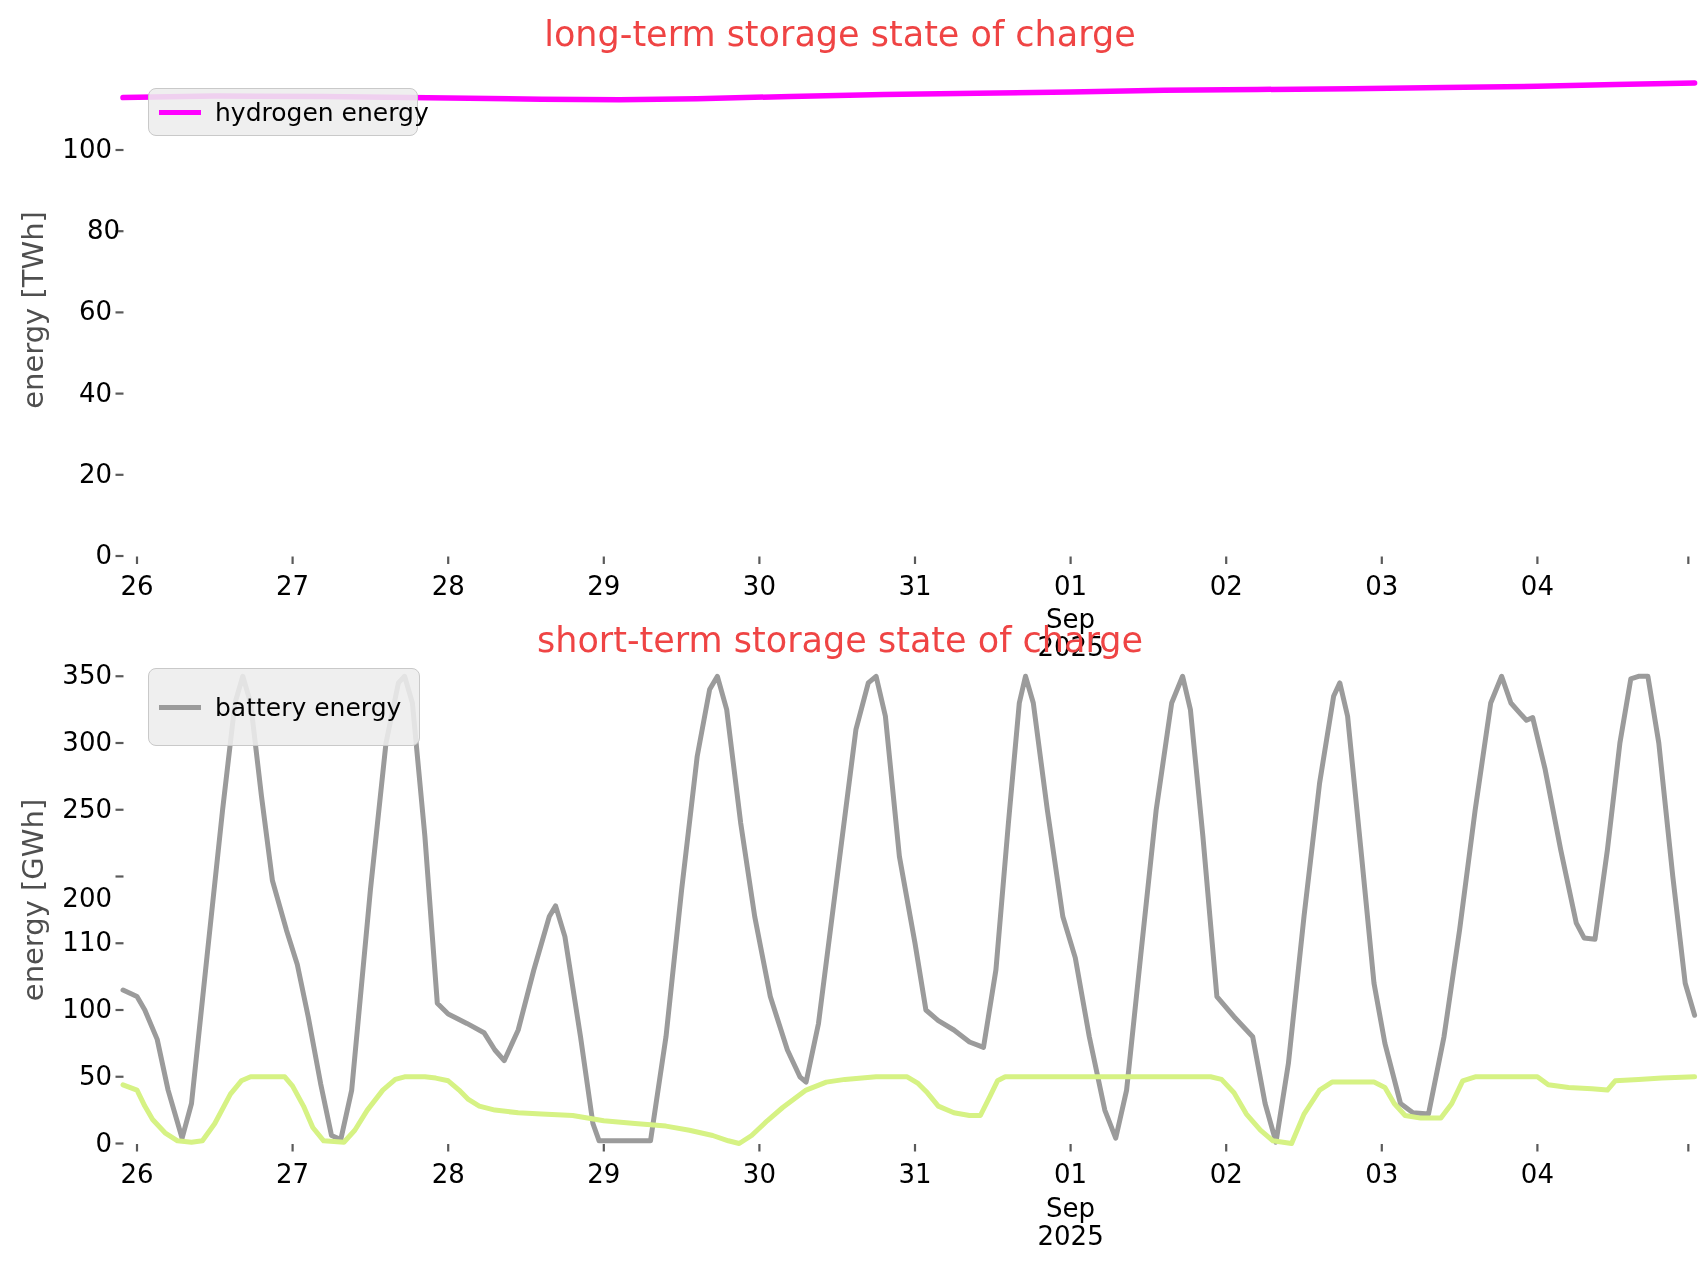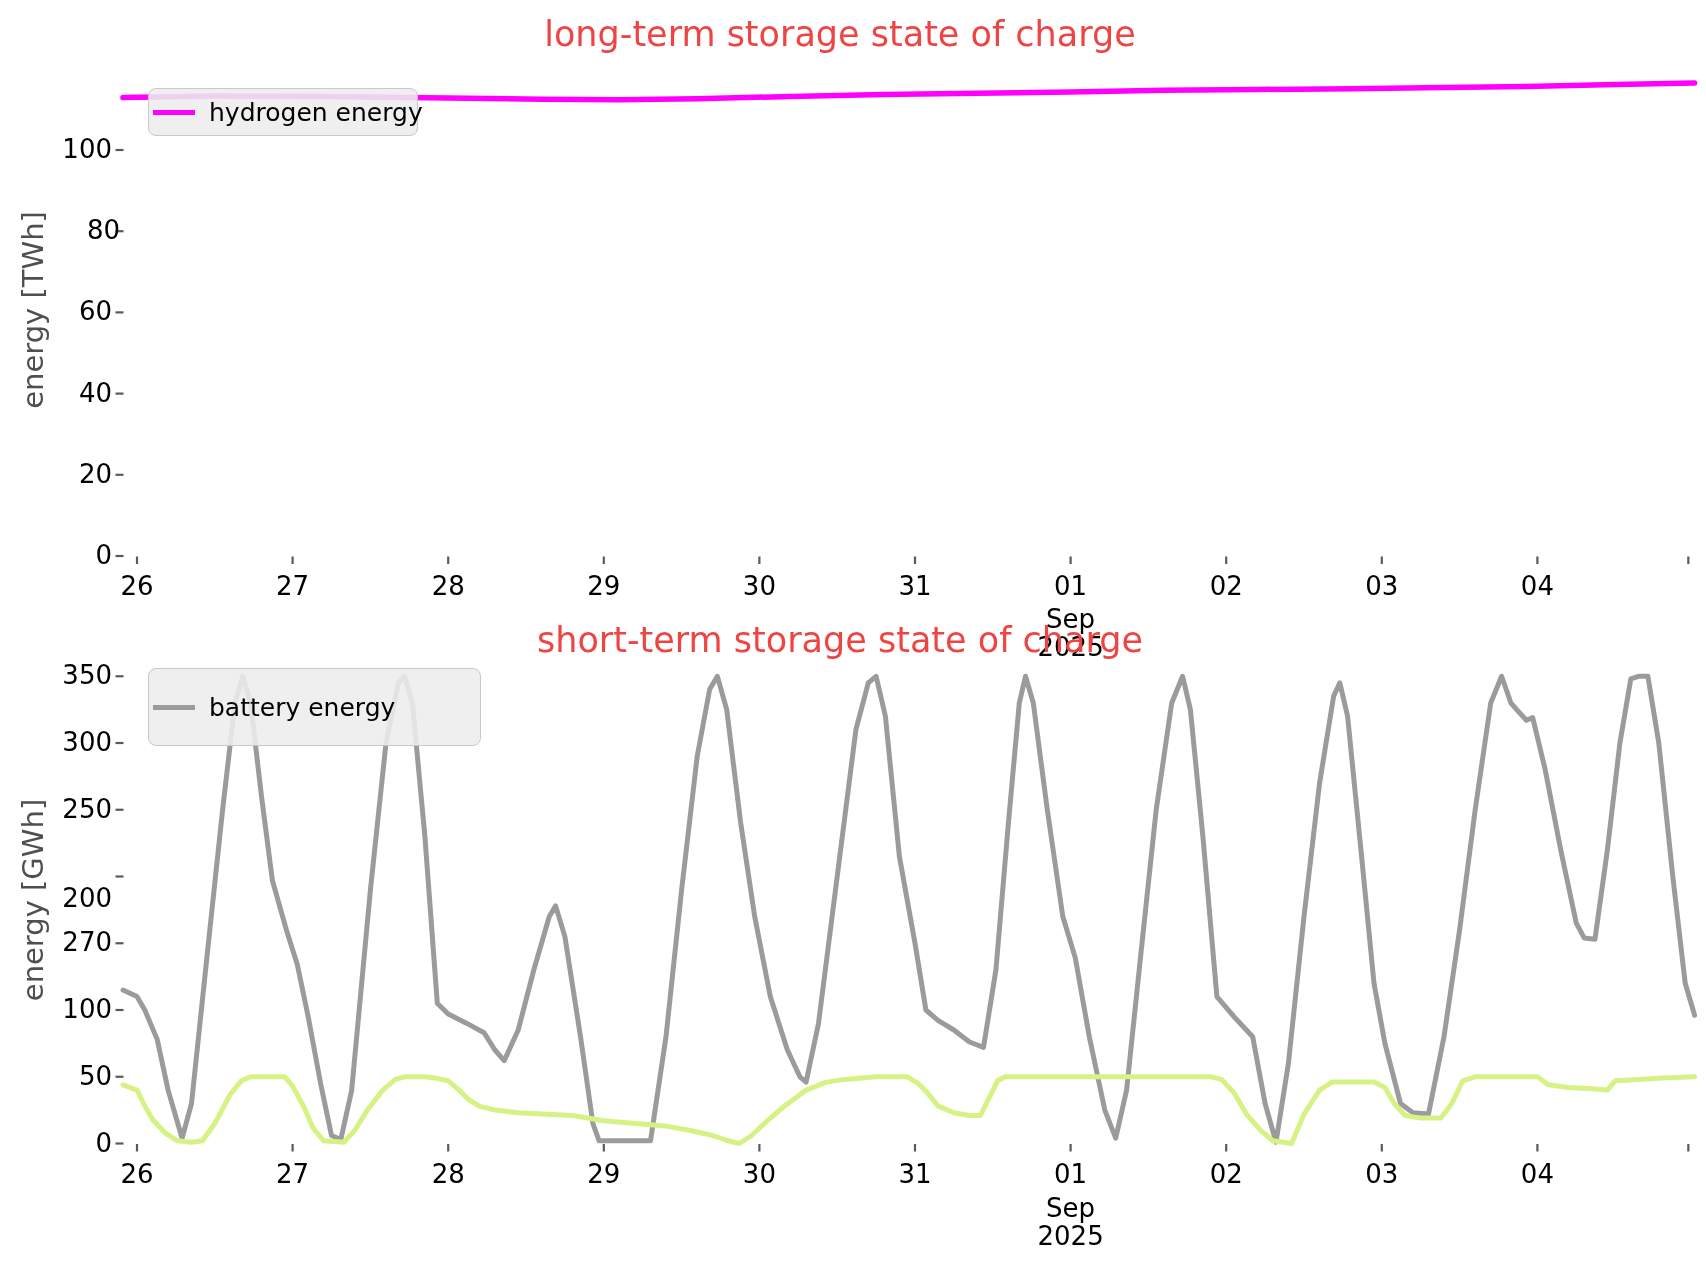--- a/index.html
+++ b/index.html
@@ -39,21 +39,21 @@
   .x-tick-label{ text-align:center; width:120px; }
   .legend{
     position:absolute;
     background:rgba(237,237,237,0.88);
     border:1.5px solid #c9c9c9;
     border-radius:8px;
     box-sizing:border-box;
     display:flex;
     flex-direction:column;
     justify-content:space-evenly;
-    padding:2px 4px;
+    padding:2px 10px;
     z-index:5;
   }
   .legend-row{
     display:flex;
     align-items:center;
     gap:14px;
   }
   .legend-swatch{
     display:inline-block;
     width:42px;height:5px;
@@ -120,21 +120,21 @@
 
   <div class="ylab" id="ylab-short" style="left:33px; top:900px;">energy [GWh]</div>
 
   <div class="legend" id="legend-long" style="left:148px; top:88px; width:270px; height:48px;">
     <div class="legend-row">
       <span class="legend-swatch" id="swatch-hydrogen" style="background: rgb(255, 0, 255);"></span>
       <span class="legend-label">hydrogen energy</span>
     </div>
   </div>
 
-  <div class="legend" id="legend-short" style="left:148px; top:668px; width:333px; height:78px;">
+  <div class="legend" id="legend-short" style="left:148px; top:668px; width:272px; height:78px;">
     <div class="legend-row">
       <span class="legend-swatch" id="swatch-battery" style="background: rgb(155, 155, 155);"></span>
       <span class="legend-label">battery energy</span>
     </div>
   </div>
 
   <div id="ticks-layer">
       <div class="tick-label y-tick-label" style="top: 540px;">0</div>
       <div class="tick-label y-tick-label" style="top: 458.8px;">20</div>
       <div class="tick-label y-tick-label" style="top: 377.6px;">40</div>
@@ -149,21 +149,21 @@
       <div class="tick-label x-tick-label" style="left: 855px; top: 571px;">31</div>
       <div class="tick-label x-tick-label" style="left: 1010.6px; top: 571px;">01</div>
       <div class="tick-label x-tick-label" style="left: 1166.2px; top: 571px;">02</div>
       <div class="tick-label x-tick-label" style="left: 1321.8px; top: 571px;">03</div>
       <div class="tick-label x-tick-label" style="left: 1477.4px; top: 571px;">04</div>
       <div class="tick-label x-tick-label" style="left: 1010.6px; top: 604px;">Sep</div>
       <div class="tick-label x-tick-label" style="left: 1010.6px; top: 632px;">2025</div>
       <div class="tick-label y-tick-label" style="top: 1127.5px;">0</div>
       <div class="tick-label y-tick-label" style="top: 1060.75px;">50</div>
       <div class="tick-label y-tick-label" style="top: 994px;">100</div>
-      <div class="tick-label y-tick-label" style="top: 927.25px;">270</div>
+      <div class="tick-label y-tick-label" style="top: 927.25px;">110</div>
       <div class="tick-label y-tick-label" style="top: 883px;">200</div>
       <div class="tick-label y-tick-label" style="top: 793.75px;">250</div>
       <div class="tick-label y-tick-label" style="top: 727px;">300</div>
       <div class="tick-label y-tick-label" style="top: 660.25px;">350</div>
       <div class="tick-label x-tick-label" style="left: 77px; top: 1159px;">26</div>
       <div class="tick-label x-tick-label" style="left: 232.6px; top: 1159px;">27</div>
       <div class="tick-label x-tick-label" style="left: 388.2px; top: 1159px;">28</div>
       <div class="tick-label x-tick-label" style="left: 543.8px; top: 1159px;">29</div>
       <div class="tick-label x-tick-label" style="left: 699.4px; top: 1159px;">30</div>
       <div class="tick-label x-tick-label" style="left: 855px; top: 1159px;">31</div>

